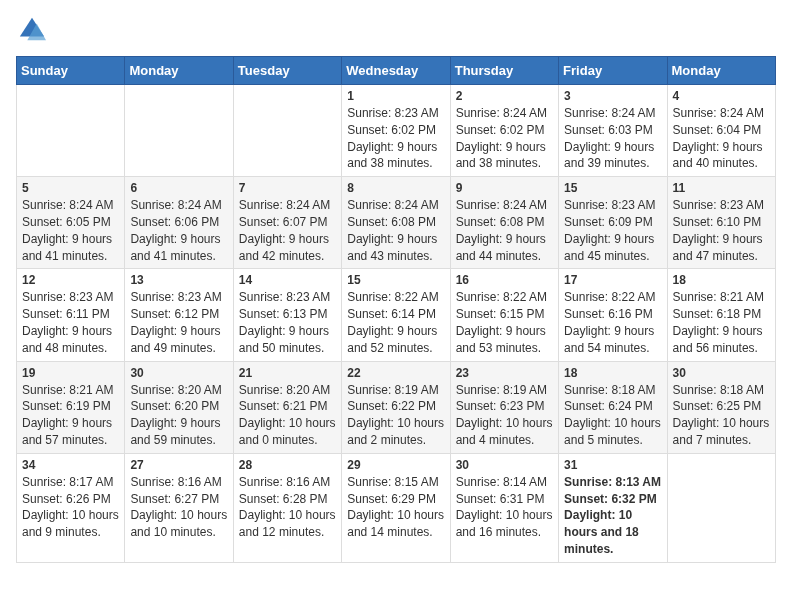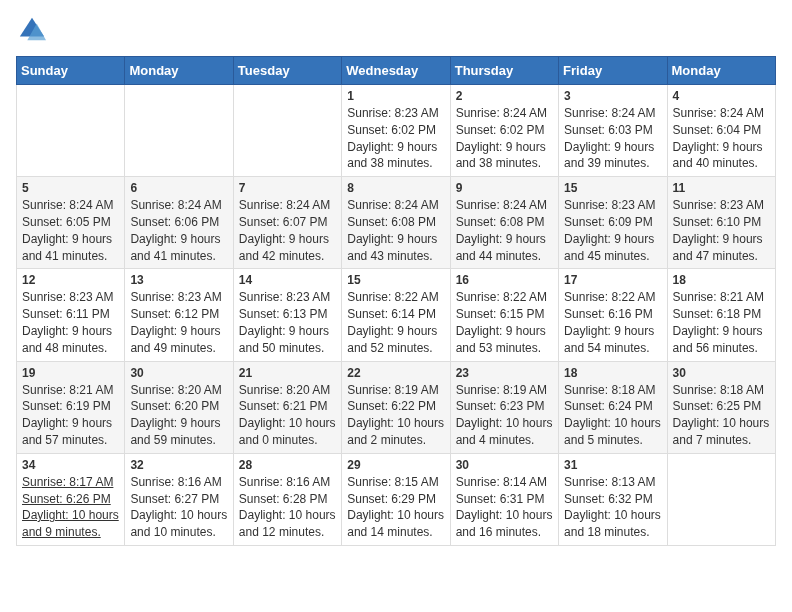--- a/index.html
+++ b/index.html
@@ -286,26 +286,26 @@
         <td>
           <div class="day-number">30</div>
           <div class="day-info" style="white-space: pre-line;">Sunrise: 8:18 AM
 Sunset: 6:25 PM
 Daylight: 10 hours and 7 minutes.</div>
         </td>
       </tr>
       <tr class="row-odd">
         <td>
           <div class="day-number">34</div>
-          <div class="day-info" style="white-space: pre-line; text-decoration: underline;">Sunrise: 8:17 AM
+          <div class="day-info" style="white-space: pre-line;">Sunrise: 8:17 AM
 Sunset: 6:26 PM
 Daylight: 10 hours and 9 minutes.</div>
         </td>
         <td>
-          <div class="day-number">32</div>
+          <div class="day-number">27</div>
           <div class="day-info" style="white-space: pre-line;">Sunrise: 8:16 AM
 Sunset: 6:27 PM
 Daylight: 10 hours and 10 minutes.</div>
         </td>
         <td>
           <div class="day-number">28</div>
           <div class="day-info" style="white-space: pre-line;">Sunrise: 8:16 AM
 Sunset: 6:28 PM
 Daylight: 10 hours and 12 minutes.</div>
         </td>
@@ -316,20 +316,20 @@
 Daylight: 10 hours and 14 minutes.</div>
         </td>
         <td>
           <div class="day-number">30</div>
           <div class="day-info" style="white-space: pre-line;">Sunrise: 8:14 AM
 Sunset: 6:31 PM
 Daylight: 10 hours and 16 minutes.</div>
         </td>
         <td>
           <div class="day-number">31</div>
-          <div class="day-info" style="white-space: pre-line;">Sunrise: 8:13 AM
+          <div class="day-info" style="white-space: pre-line; font-weight: bold;">Sunrise: 8:13 AM
 Sunset: 6:32 PM
 Daylight: 10 hours and 18 minutes.</div>
         </td>
         <td class="empty-cell"></td>
       </tr>
     </tbody>
 </table>
 
 </body></html>

